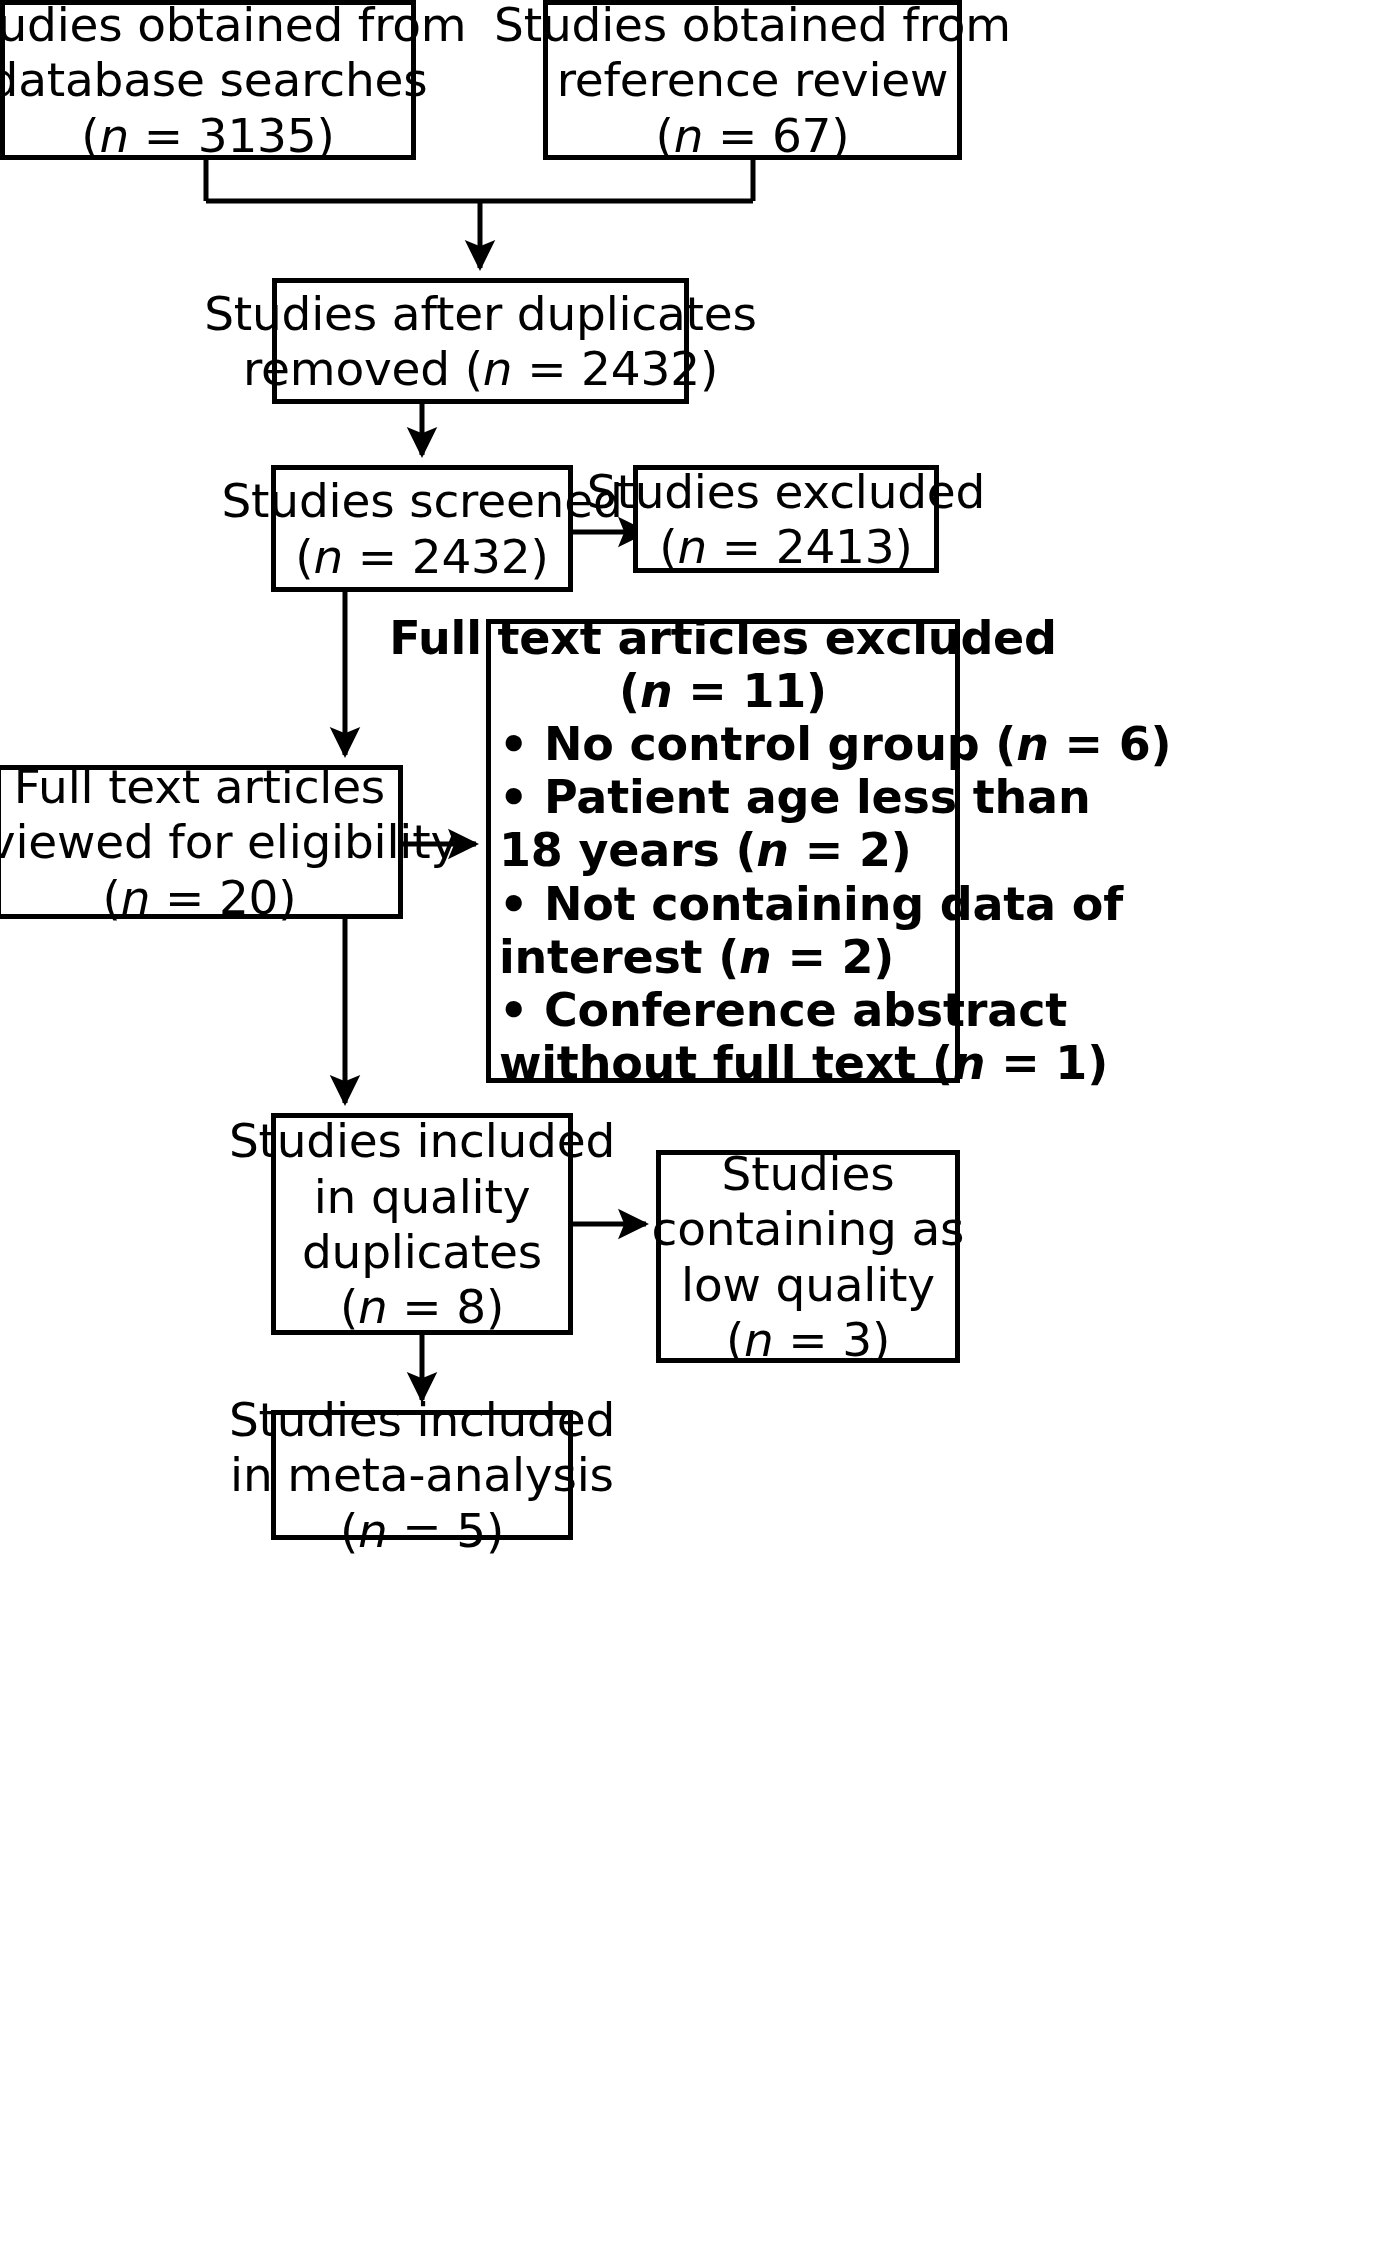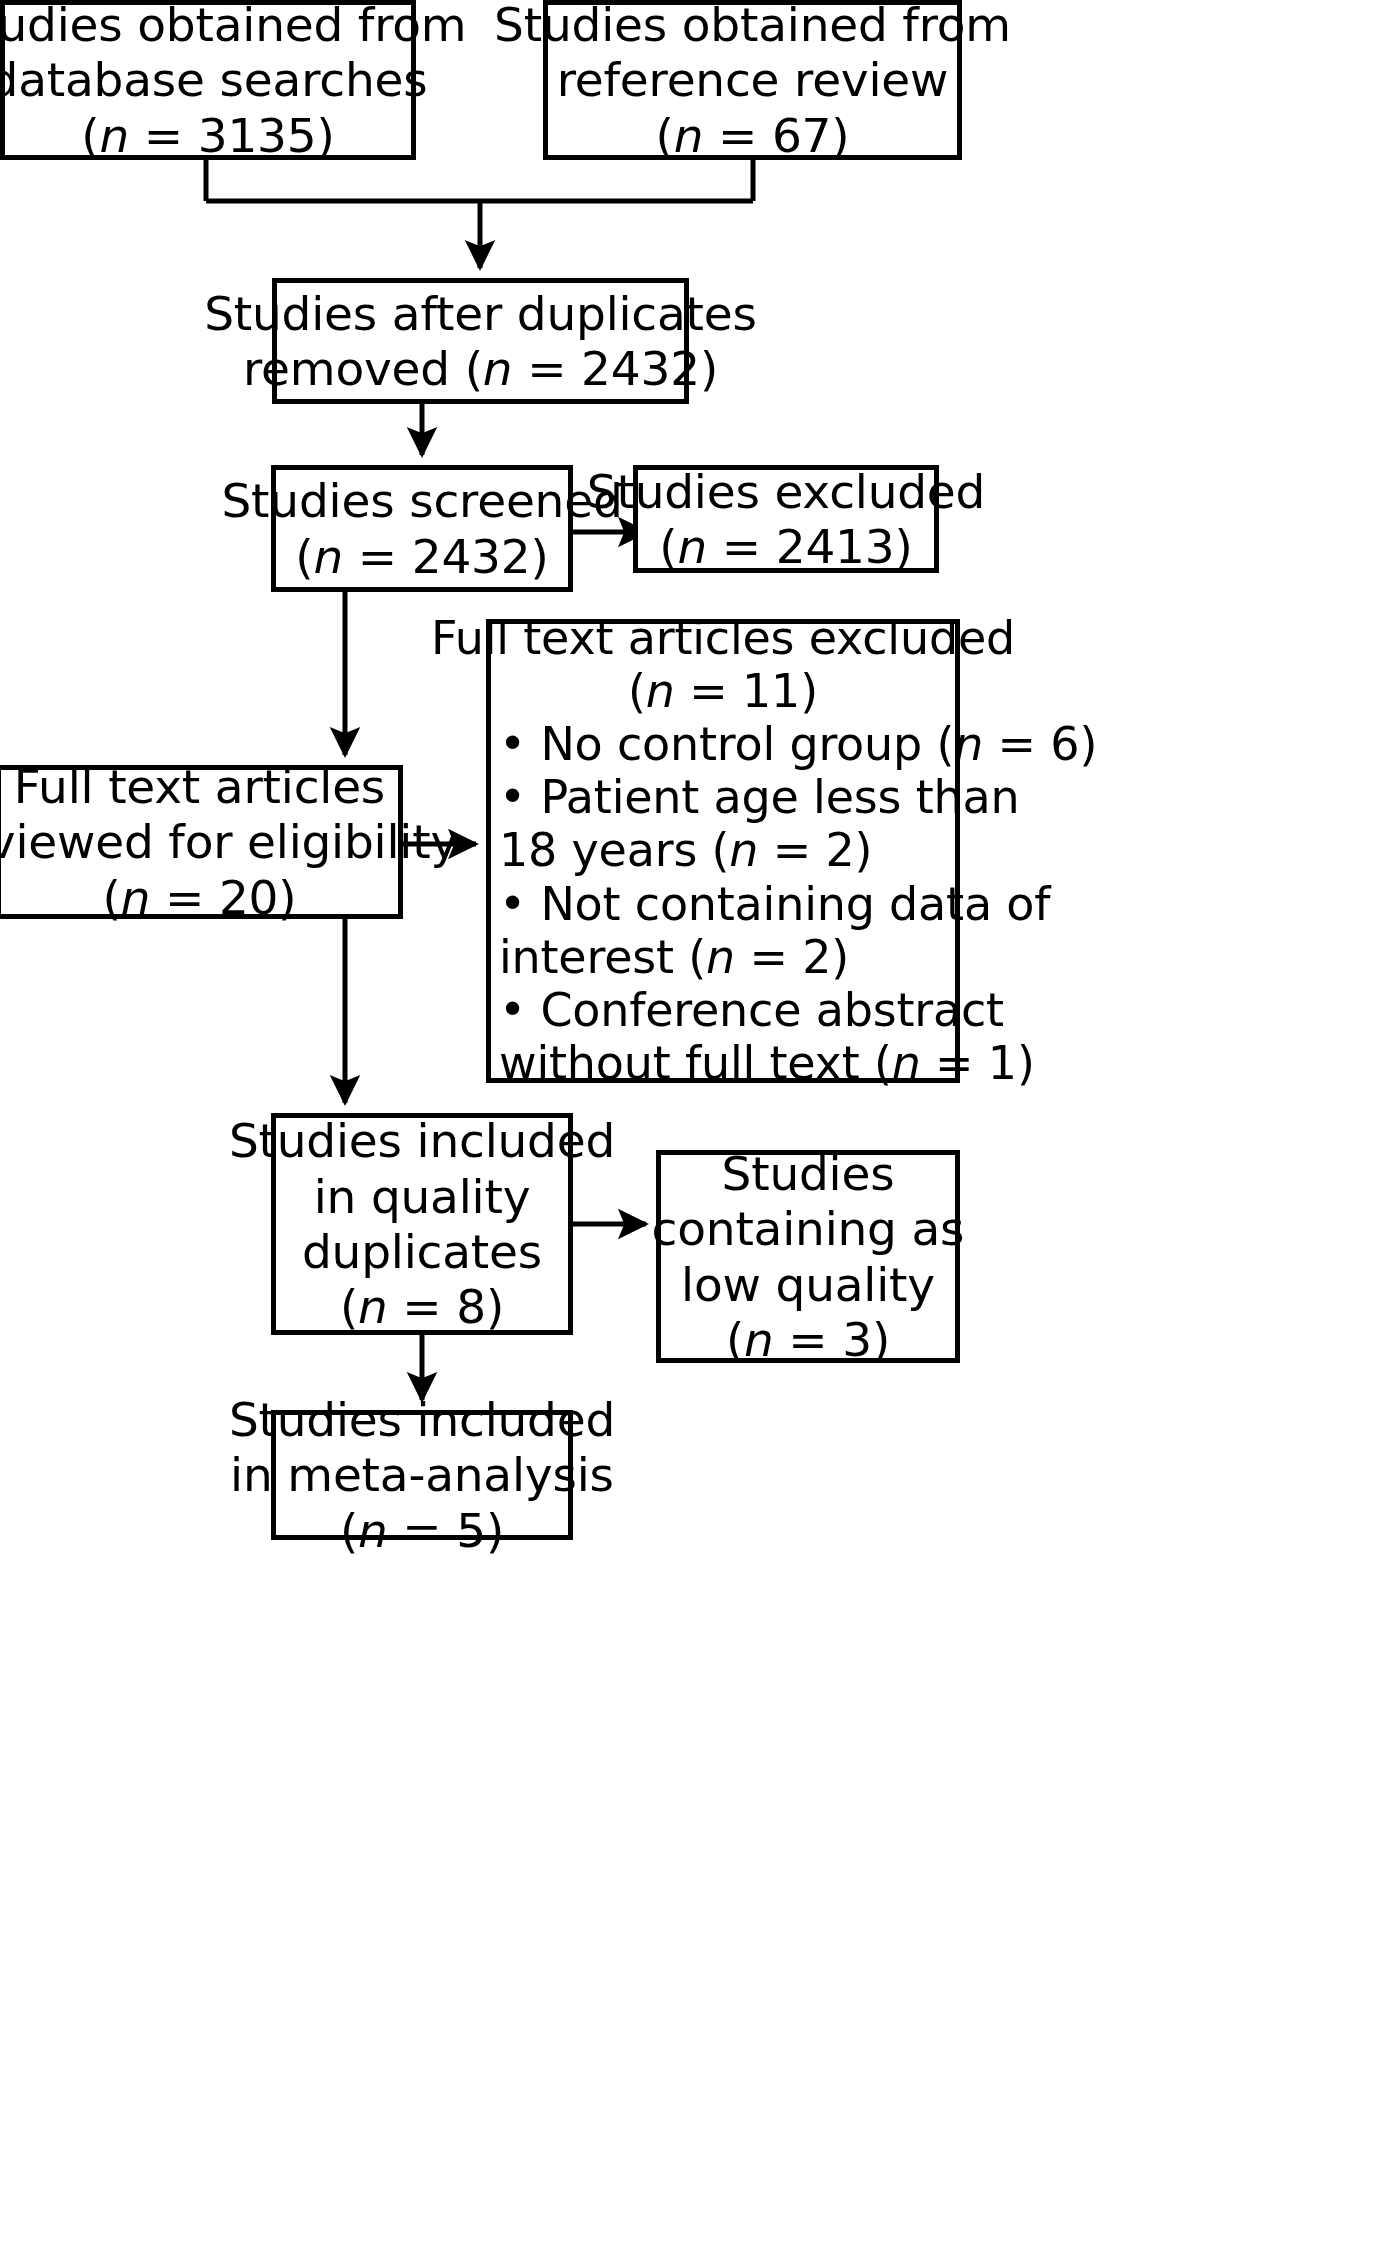--- a/index.html
+++ b/index.html
@@ -58,21 +58,21 @@
   .it {
     font-style: italic;
   }
   
   #node-db        { left: 0px;   top: 0px;    width: 416px; height: 160px; }
   #node-ref       { left: 543px; top: 0px;    width: 419px; height: 160px; }
   #node-dupes     { left: 272px; top: 278px;  width: 417px; height: 126px; }
   #node-screened  { left: 271px; top: 465px;  width: 302px; height: 127px; }
   #node-excluded  { left: 633px; top: 465px;  width: 306px; height: 108px; }
   #node-fulltext-excluded { left: 486px; top: 619px; width: 474px; height: 464px;
-                            font-size: 46px; line-height: 1.155; }
+                            font-size: 46px; line-height: 1.155; font-weight: bold; }
   #node-eligible  { left: -4px;  top: 765px;  width: 407px; height: 154px; }
   #node-quality   { left: 271px; top: 1113px; width: 302px; height: 222px; }
   #node-lowqual   { left: 656px; top: 1118px; width: 304px; height: 213px; margin-top: 32px; }
   #node-meta      { left: 271px; top: 1410px; width: 302px; height: 130px; }
 </style>
 </head>
 <body>
 
 <div id="stage">
 

